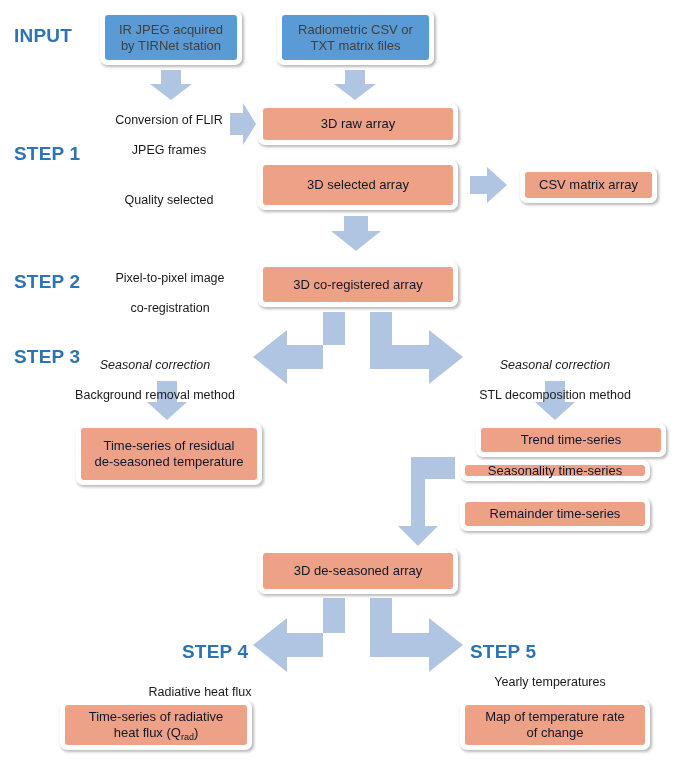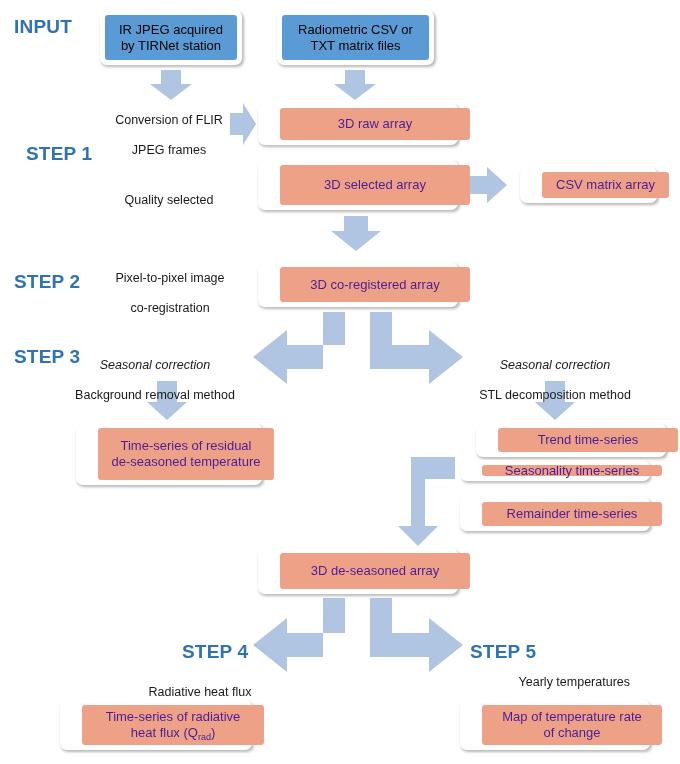--- a/index.html
+++ b/index.html
@@ -59,26 +59,25 @@
     display: flex;
     align-items: center;
     justify-content: center;
     text-align: center;
     line-height: 16px;
     font-size: 13px;
     white-space: pre-line;
   }
   .node.blue .fill {
     background: #5b9bd5;
-    color: #000000;
+    color: #404040;
   }
   .node.orange .fill {
     background: #eda287;
-    color: #4c1d95;
-    margin-left: 17px;
+    color: #0f172a;
   }
   .node .fill sub {
     font-size: 9px;
     vertical-align: baseline;
     position: relative;
     top: 3px;
   }
 
   
   #arrows {
@@ -115,22 +114,22 @@
 
     <polygon fill="#b0c5e2" points="545,381 565,381 565,402 575,402 555,420 535,402 545,402"></polygon>
 
     <polygon fill="#b0c5e2" points="455,457 455,479 425,479 425,526 438,526 418,546 398,526 411,526 411,457"></polygon>
 
     <polygon fill="#b0c5e2" points="323,598 345,598 345,633 287,633 287,618 253,645 287,672 287,657 323,657"></polygon>
 
     <polygon fill="#b0c5e2" points="370,598 392,598 392,633 429,633 429,618 463,645 429,672 429,657 370,657"></polygon>
   </svg>
 
-  <div class="steplabel" style="left:14px;  top:17px;text-align:right;">INPUT</div>
-  <div class="steplabel" style="left:14px;  top:144px;margin-left:12px;">STEP 1</div>
+  <div class="steplabel" style="left:14px;  top:26px;text-align:right;">INPUT</div>
+  <div class="steplabel" style="left:14px;  top:144px;">STEP 1</div>
   <div class="steplabel" style="left:14px;  top:272px;">STEP 2</div>
   <div class="steplabel" style="left:14px;  top:347px;">STEP 3</div>
   <div class="steplabel" style="left:182px; top:642px;">STEP 4</div>
   <div class="steplabel" style="left:470px; top:642px;text-align:center;">STEP 5</div>
 
   <div class="annot" style="left:104px; top:98px; width:130px;">
     <div>Conversion of FLIR</div>
     <div>JPEG frames</div>
   </div>
 
@@ -150,21 +149,21 @@
 
   <div class="annot" style="left:460px; top:343px; width:190px;">
     <div class="ital">Seasonal correction</div>
     <div>STL decomposition method</div>
   </div>
 
   <div class="annot" style="left:130px; top:670px; width:140px;">
     <div>Radiative heat flux</div>
   </div>
 
-  <div class="annot" style="left:470px; top:660px; width:160px; text-align:right;">
+  <div class="annot" style="left:470px; top:660px; width:160px; text-align:center;">
     <div>Yearly temperatures</div>
     <div>rate of change</div>
   </div>
 
   <div class="node blue" style="left:100px; top:10px; width:142px; height:55px;">
     <div class="fill">IR JPEG acquired
 by TIRNet station</div>
   </div>
 
   <div class="node blue" style="left:277px; top:10px; width:157px; height:55px;">

